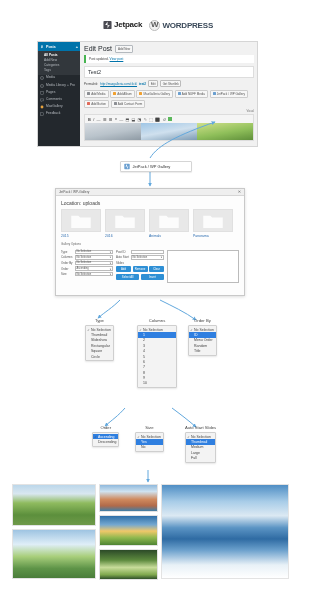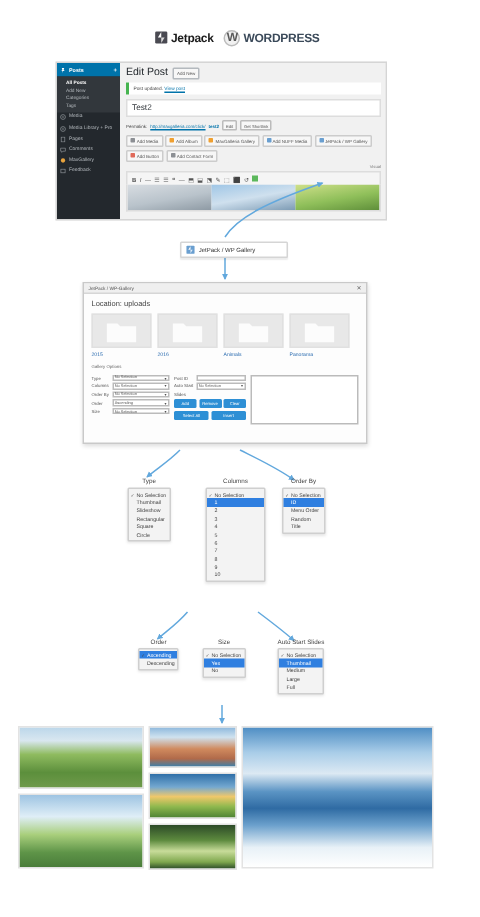--- a/index.html
+++ b/index.html
@@ -11,21 +11,21 @@
     color:#333;
     position:relative;
     overflow:hidden;
   }
 
   
   .brandbar{
     position:absolute; left:0; top:14px; width:300px; height:22px;
     display:flex; align-items:center; justify-content:center; gap:7px;
   }
-  .brand-jp{ display:flex; align-items:center; gap:2px;padding-left:16px; }
+  .brand-jp{ display:flex; align-items:flex-start; gap:2px;padding-left:16px; }
   .jp-glyph{ width:9px; height:10px; display:block; }
   .brand-jp-text{ font-size:8px; font-weight:bold; color:#1b1b1b; letter-spacing:-.2px;}
   .brand-wp{ display:flex; align-items:center; gap:2px; }
   .wp-glyph{ width:11px; height:11px; border-radius:50%; background:#f1f1f1;
     border:1px solid #bbb; display:flex; align-items:center; justify-content:center;
     font-size:8px; font-weight:bold; color:#5a5a5a; line-height:1; }
   .brand-wp-text{ font-size:8px; font-weight:bold; color:#3b4a5a; letter-spacing:-.2px;}
 
   
   .wpadmin{

